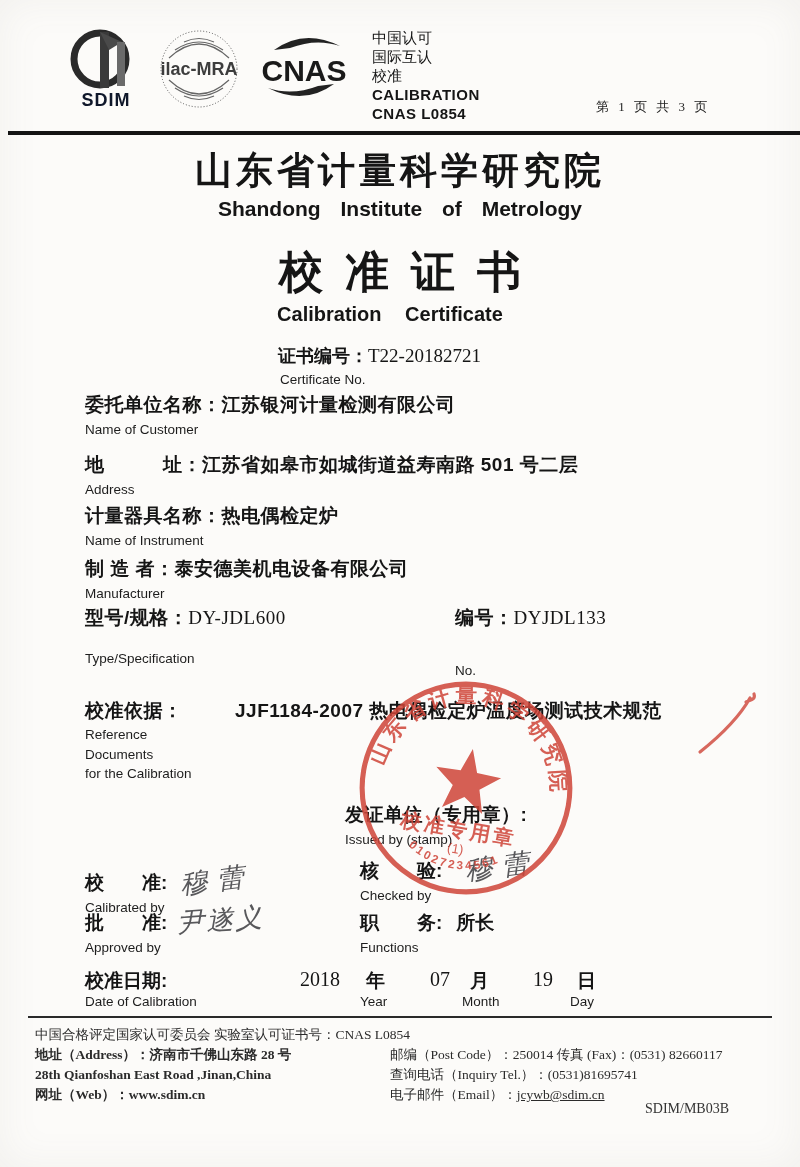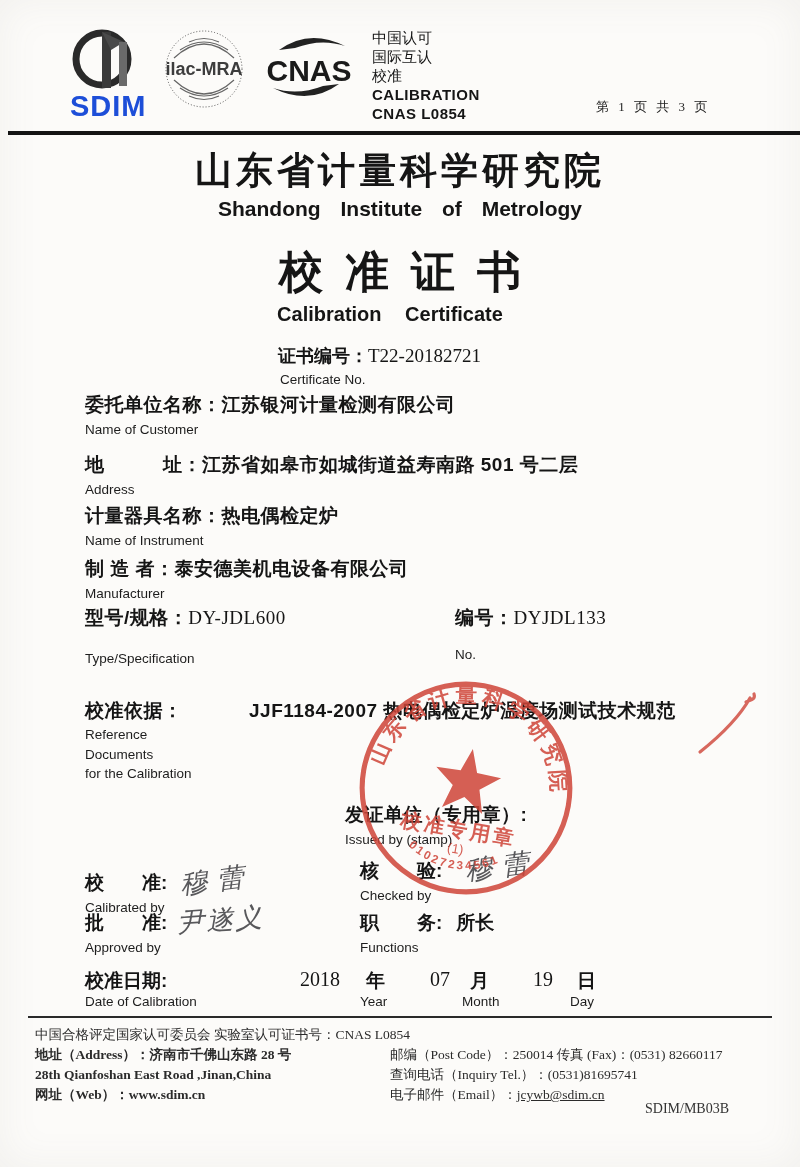--- a/index.html
+++ b/index.html
@@ -4,21 +4,21 @@
 <style>
   html,body{margin:0;padding:0;background:#e8e8e8;}
   .page{position:relative;width:800px;height:1167px;margin:0 auto;background:#fcfbf9;overflow:hidden;
         font-family:"Liberation Sans",sans-serif;color:#151515;box-shadow:inset 0 0 40px rgba(120,110,100,.08);}
   .abs{position:absolute;}
   .zh{font-family:"Liberation Sans",sans-serif;}
   .sub{font-family:"Liberation Sans",sans-serif;font-size:13.5px;color:#1d1d1d;}
   
   .logo-row{top:28px;left:70px;display:flex;align-items:flex-start;gap:16px;}
   .logo{display:flex;flex-direction:column;align-items:center;}
-  .sdim-text{font-weight:bold;font-size:29px;letter-spacing:1px;color:#1d4ed8;margin-top:-4px;}
+  .sdim-text{font-weight:bold;font-size:18px;letter-spacing:1px;color:#0f172a;margin-top:-4px;}
   .acc{top:28px;left:372px;line-height:19px;font-size:15px;}
   .acc .en{font-weight:bold;font-size:15px;letter-spacing:.5px;}
   .pageno{top:98px;left:596px;font-size:13px;letter-spacing:3px;font-family:"Liberation Serif",serif;color:#222;}
   .rule-top{top:131px;left:8px;width:792px;height:4px;background:#141414;}
   
   .t-zh{top:146px;left:0;width:800px;text-align:center;font-family:"Liberation Serif",serif;
         font-size:37px;font-weight:600;letter-spacing:4px;}
   .t-en{top:197px;left:0;width:800px;text-align:center;font-weight:bold;font-size:21px;word-spacing:14px;}
   .c-zh{top:243px;left:0;width:800px;text-align:center;font-size:44px;font-weight:bold;letter-spacing:22px;text-indent:22px;}
   .c-en{top:303px;left:0;width:780px;text-align:center;font-weight:bold;font-size:20px;word-spacing:18px;}
@@ -137,25 +137,25 @@
     <div class="sub fsub">Manufacturer</div>
   </div>
 
   <div class="abs field two-col" style="top:605px;">
     <div class="col1">
       <div class="fmain"><span>型号/规格：</span><span class="latin">DY-JDL600</span></div>
       <div class="sub" style="margin-top:20px;">Type/Specification</div>
     </div>
     <div>
       <div class="fmain"><span>编号：</span><span class="latin">DYJDL133</span></div>
-      <div class="sub" style="margin-top:16px;">No.</div>
-    </div>
-  </div>
-
-  <div class="abs field ref-row" style="top:698px;gap:14px;">
+      <div class="sub" style="margin-top:32px;">No.</div>
+    </div>
+  </div>
+
+  <div class="abs field ref-row" style="top:698px;">
     <div class="ref-label">
       <div class="fmain">校准依据：</div>
       <div class="sub ref-en">
         <div>Reference</div>
         <div>Documents</div>
         <div>for the Calibration</div>
       </div>
     </div>
     <div class="fmain" style="margin-left:20px;max-width:480px;">JJF1184-2007 热电偶检定炉温度场测试技术规范</div>
   </div>

